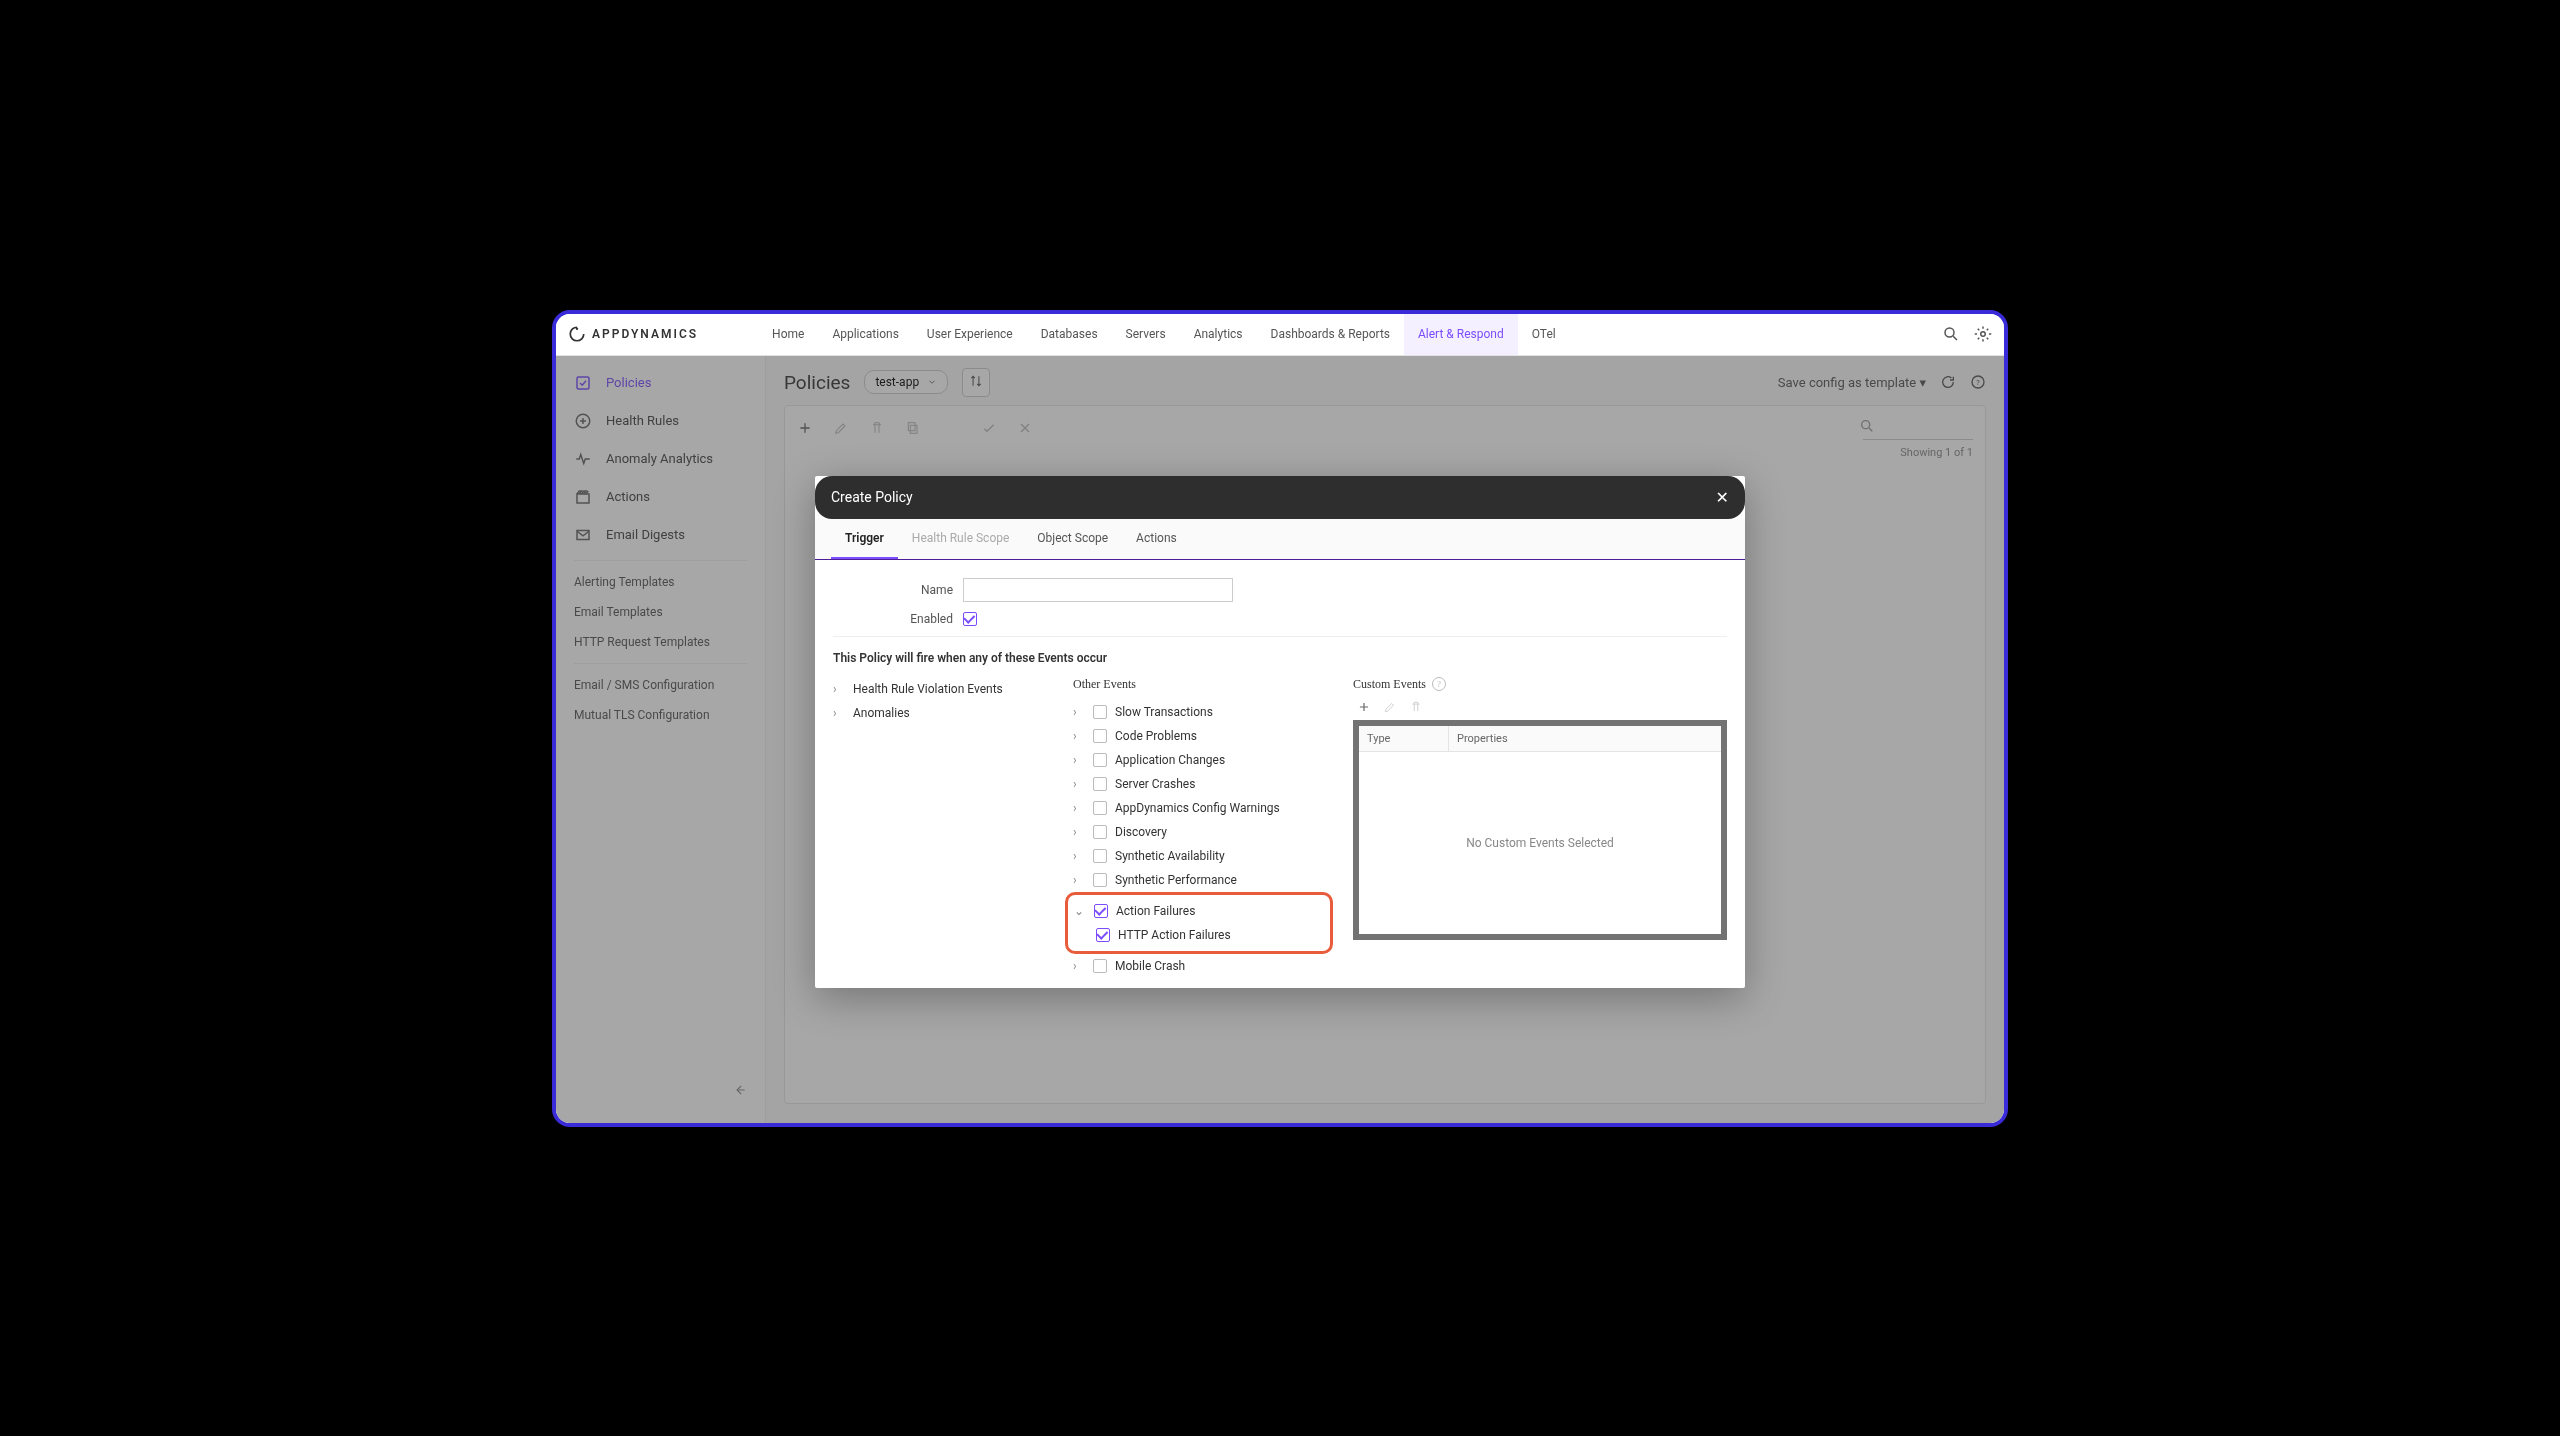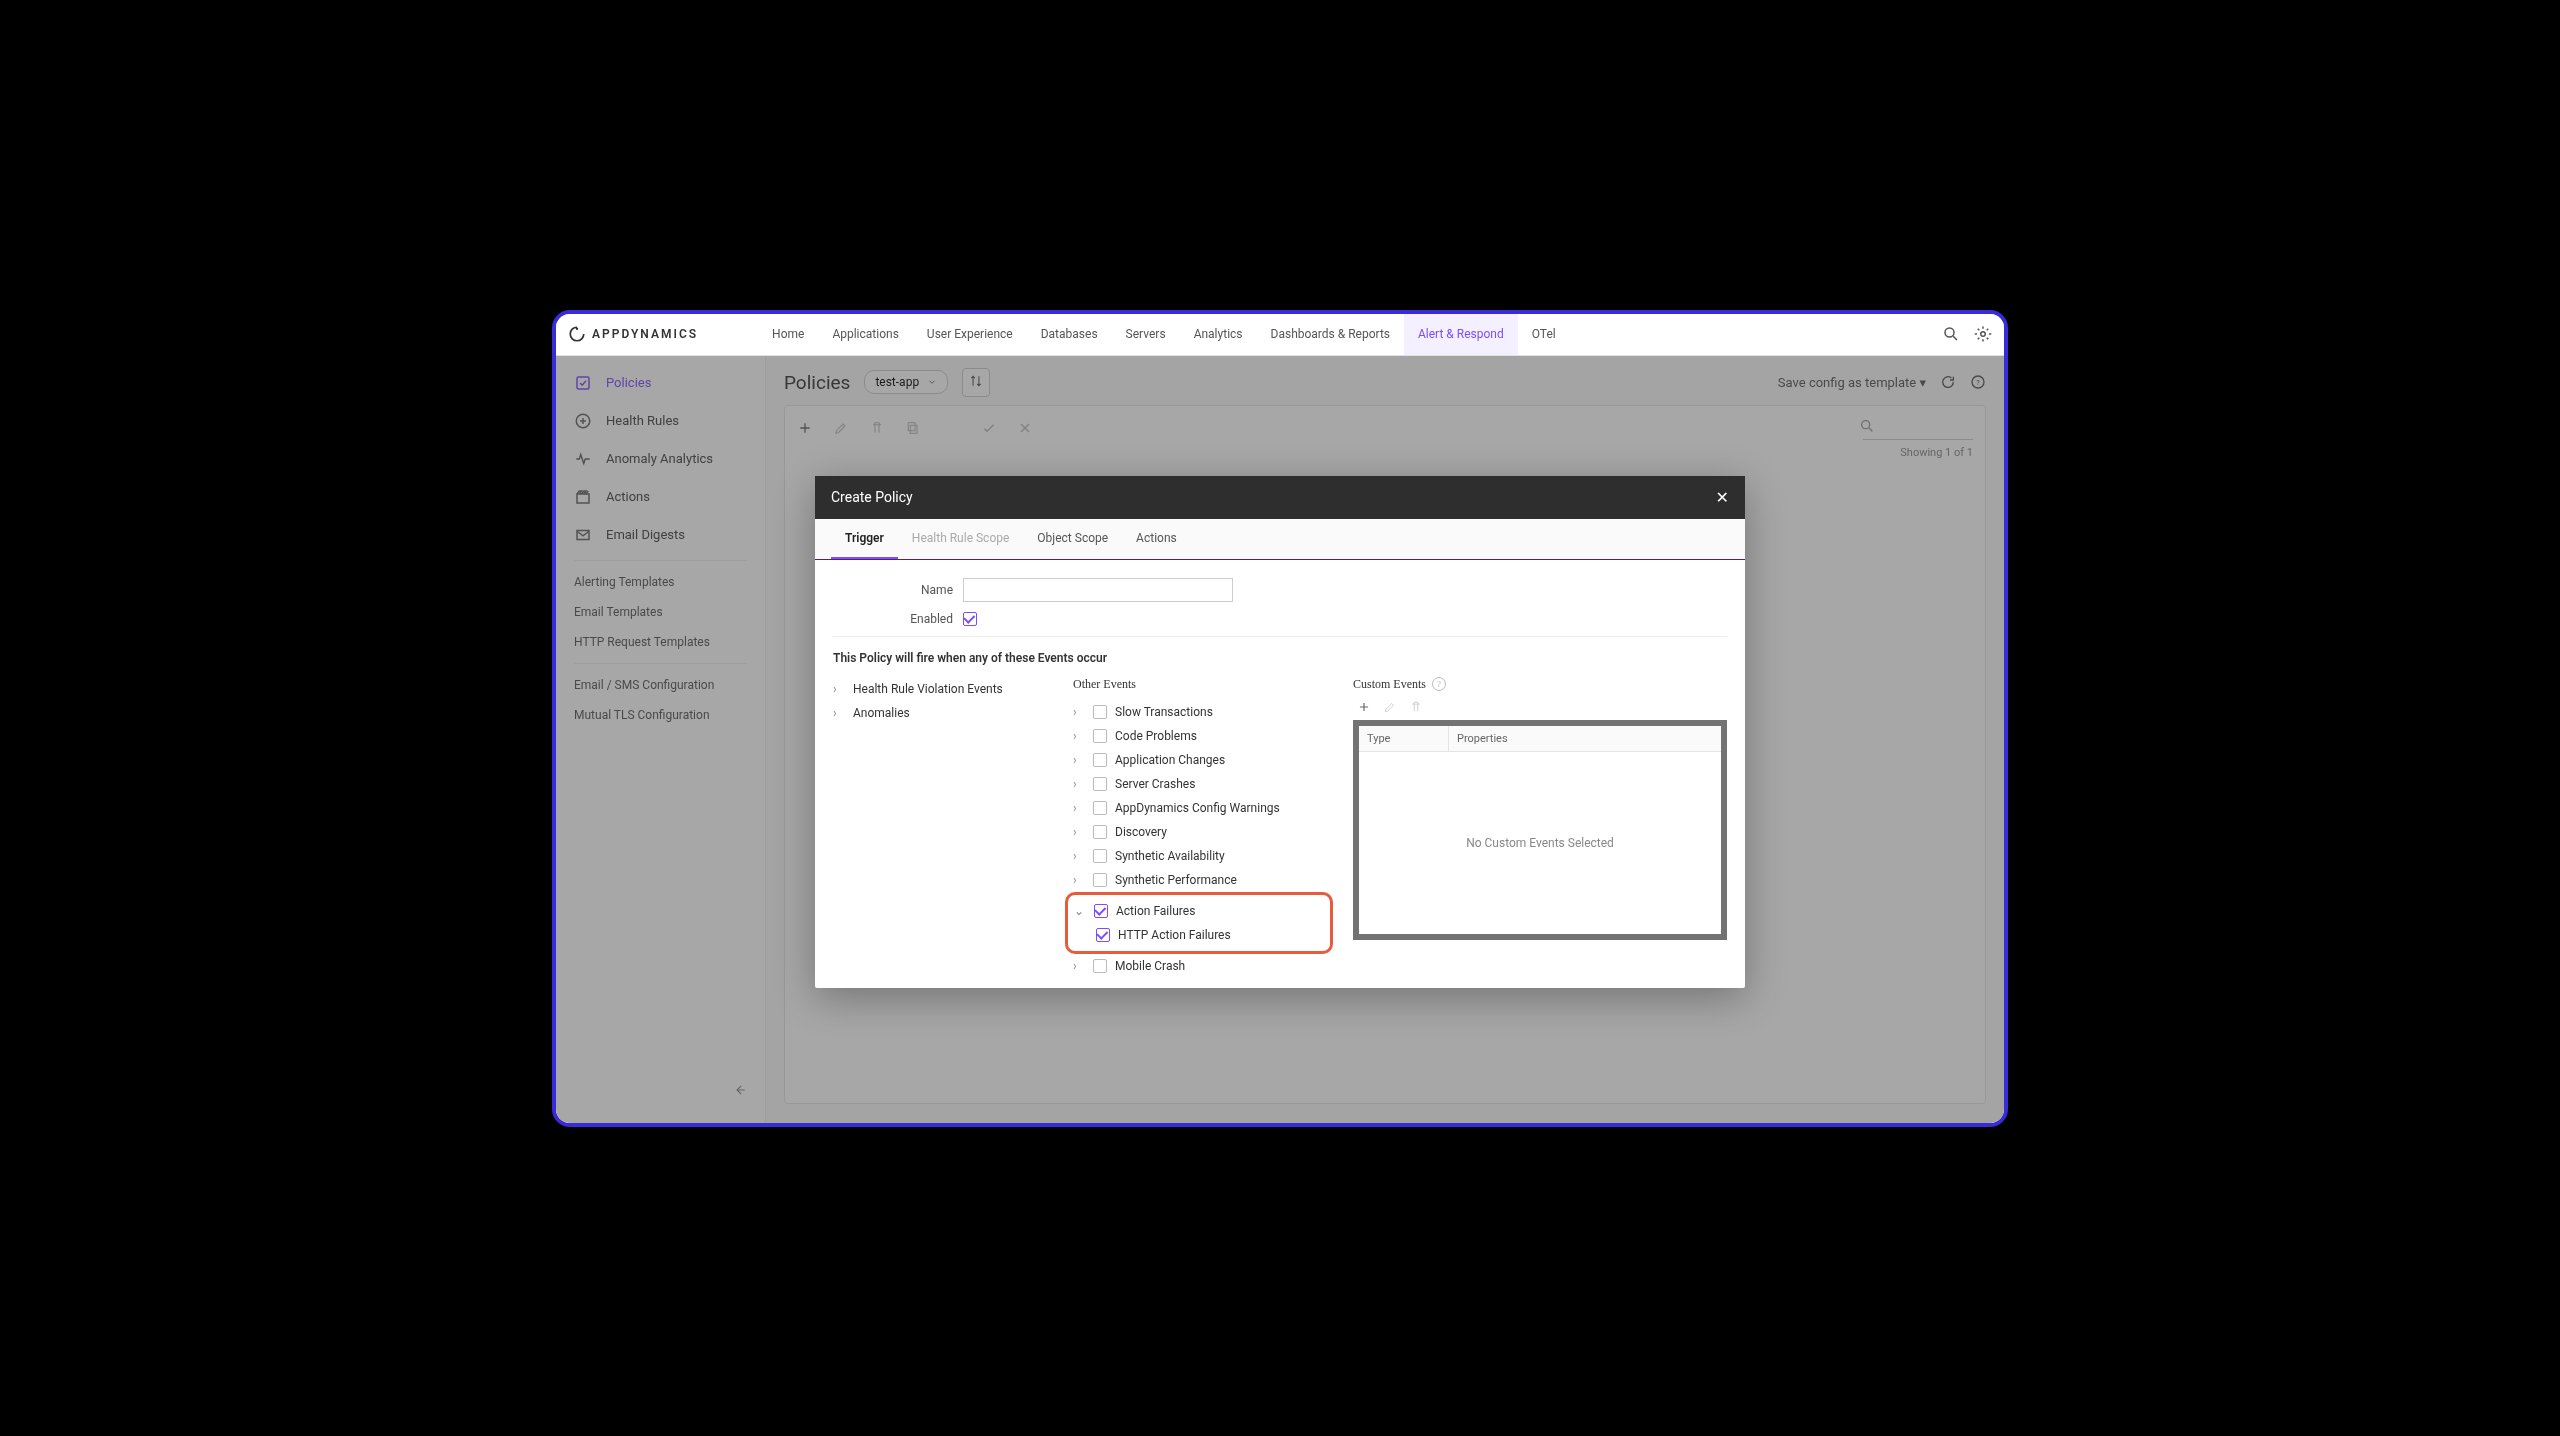--- a/index.html
+++ b/index.html
@@ -30,21 +30,21 @@
 .header-right { margin-left: auto; display: flex; align-items: center; gap: 14px; color: #555; font-size: 13px; }
 .header-right svg { width: 16px; height: 16px; }
 .panel { background: #fff; border: 1px solid #e4e4e4; border-radius: 4px; height: calc(100% - 44px); padding: 10px 12px; position: relative; }
 .panel-toolbar { display: flex; align-items: center; gap: 20px; color: #888; margin-bottom: 6px; }
 .panel-toolbar svg { width: 16px; height: 16px; }
 .panel-search { margin-left: auto; }
 .panel-search input { border: none; border-bottom: 1px solid #ccc; padding: 4px 24px 4px 4px; font-size: 12px; width: 110px; background: transparent; }
 .showing { font-size: 11px; color: #888; text-align: right; }
 .overlay { position: absolute; inset: 0; background: rgba(60,60,60,0.45); display: flex; align-items: flex-start; justify-content: center; padding-top: 120px; }
 .modal { width: 930px; background: #fff; border-radius: 2px; box-shadow: 0 10px 40px rgba(0,0,0,0.3); }
-.modal-head { background: #2e2e2e; color: #fff; padding: 12px 16px; font-size: 14px; display: flex; align-items: center; }
+.modal-head { background: #2e2e2e; color: #fff; padding: 12px 16px; font-size: 14px; display: flex; align-items: center; border-radius: 17px; }
 .modal-head .close { margin-left: auto; cursor: pointer; font-size: 16px; }
 .modal-tabs { display: flex; border-bottom: 1px solid #4c1d95; padding: 0 16px; background: #fafafa; }
 .modal-tab { padding: 12px 14px; font-size: 12px; color: #555; cursor: pointer; }
 .modal-tab.active { color: #222; font-weight: 600; border-bottom: 2px solid #7b4dff; }
 .modal-tab.disabled { color: #aaa; }
 .modal-body { padding: 18px 18px 10px 18px; font-size: 12px; color: #333; }
 .form-row { display: flex; align-items: center; margin-bottom: 10px; }
 .form-row label { width: 130px; text-align: right; padding-right: 10px; color: #555; font-size: 12px; }
 .form-row input[type="text"] { width: 270px; border: 1px solid #ccc; padding: 4px 6px; font-size: 12px; }
 .chk { width: 14px; height: 14px; border: 1.5px solid #7b4dff; border-radius: 2px; display: inline-flex; align-items: center; justify-content: center; }

